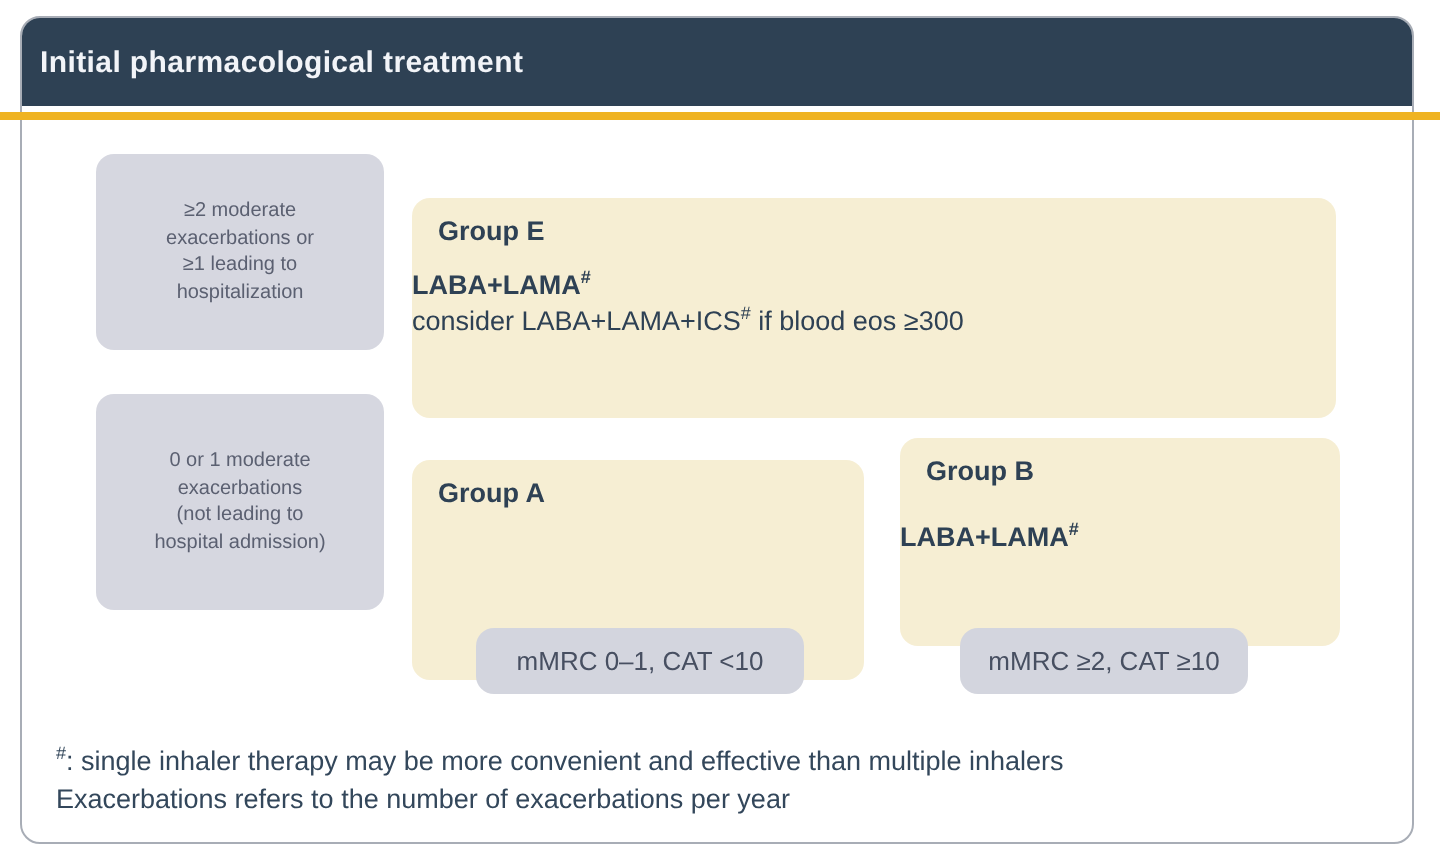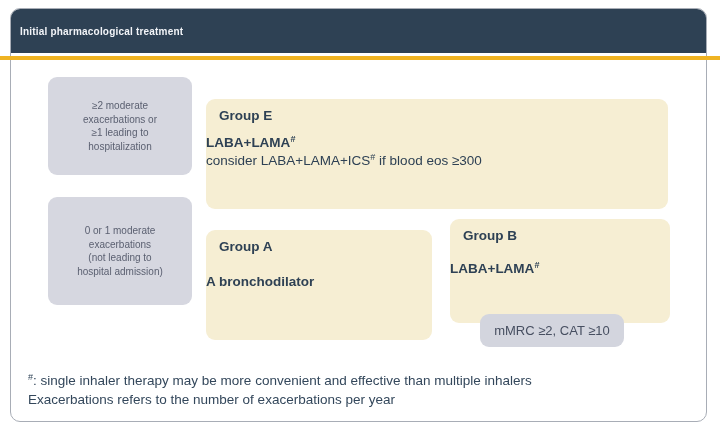--- a/index.html
+++ b/index.html
@@ -9,21 +9,21 @@
   }
   .card{
     position:absolute;left:10px;top:8px;width:697px;height:414px;
     background:#ffffff;border:1.5px solid #a8adb6;border-radius:10px;
     box-sizing:border-box;overflow:hidden;
   }
   .header{
     position:absolute;left:0;top:0;width:100%;height:44px;
     background:#2e4154;display:flex;align-items:center;padding-left:9px;box-sizing:border-box;
   }
-  .header-title{color:#f2f4f8;font-size:10px;font-weight:bold;letter-spacing:.2px;}
+  .header-title{color:#f2f4f8;font-size:15px;font-weight:bold;letter-spacing:.2px;}
   .gold-line{
     position:absolute;left:0;top:56px;width:720px;height:4px;background:#efb322;z-index:5;
   }
   .box{position:absolute;border-radius:9px;box-sizing:border-box;}
   .criteria{
     background:#d6d7e0;color:#5b6071;
     display:flex;align-items:center;justify-content:center;text-align:center;
     font-size:10px;line-height:1.35;white-space:pre-line;
   }
   .treatment{background:#f6eed3;color:#2e4154;margin-top:24px;}
@@ -82,30 +82,30 @@
     </div>
   </div>
 
   <div class="box criteria" id="crit-low">0 or 1 moderate
 exacerbations
 (not leading to
 hospital admission)</div>
 
   <div class="box treatment" id="group-a">
     <span class="group-label">Group A</span>
-    <div class="treat-center treat-main" id="ga-main">A bronchodilator</div>
   </div>
 
   <div class="box treatment" id="group-b">
     <span class="group-label">Group B</span>
     <div class="treat-center treat-main" id="gb-main">
       <span>LABA+LAMA</span><sup>#</sup>
     </div>
   </div>
 
+  <div class="badge" id="badge-left">mMRC 0–1, CAT &lt;10</div>
 
   <div class="badge" id="badge-right">mMRC ≥2, CAT ≥10</div>
 
   <div class="footnote">
     <div><sup>#</sup><span>: single inhaler therapy may be more convenient and effective than multiple inhalers</span></div>
     <div>Exacerbations refers to the number of exacerbations per year</div>
   </div>
 
 </div>
 

